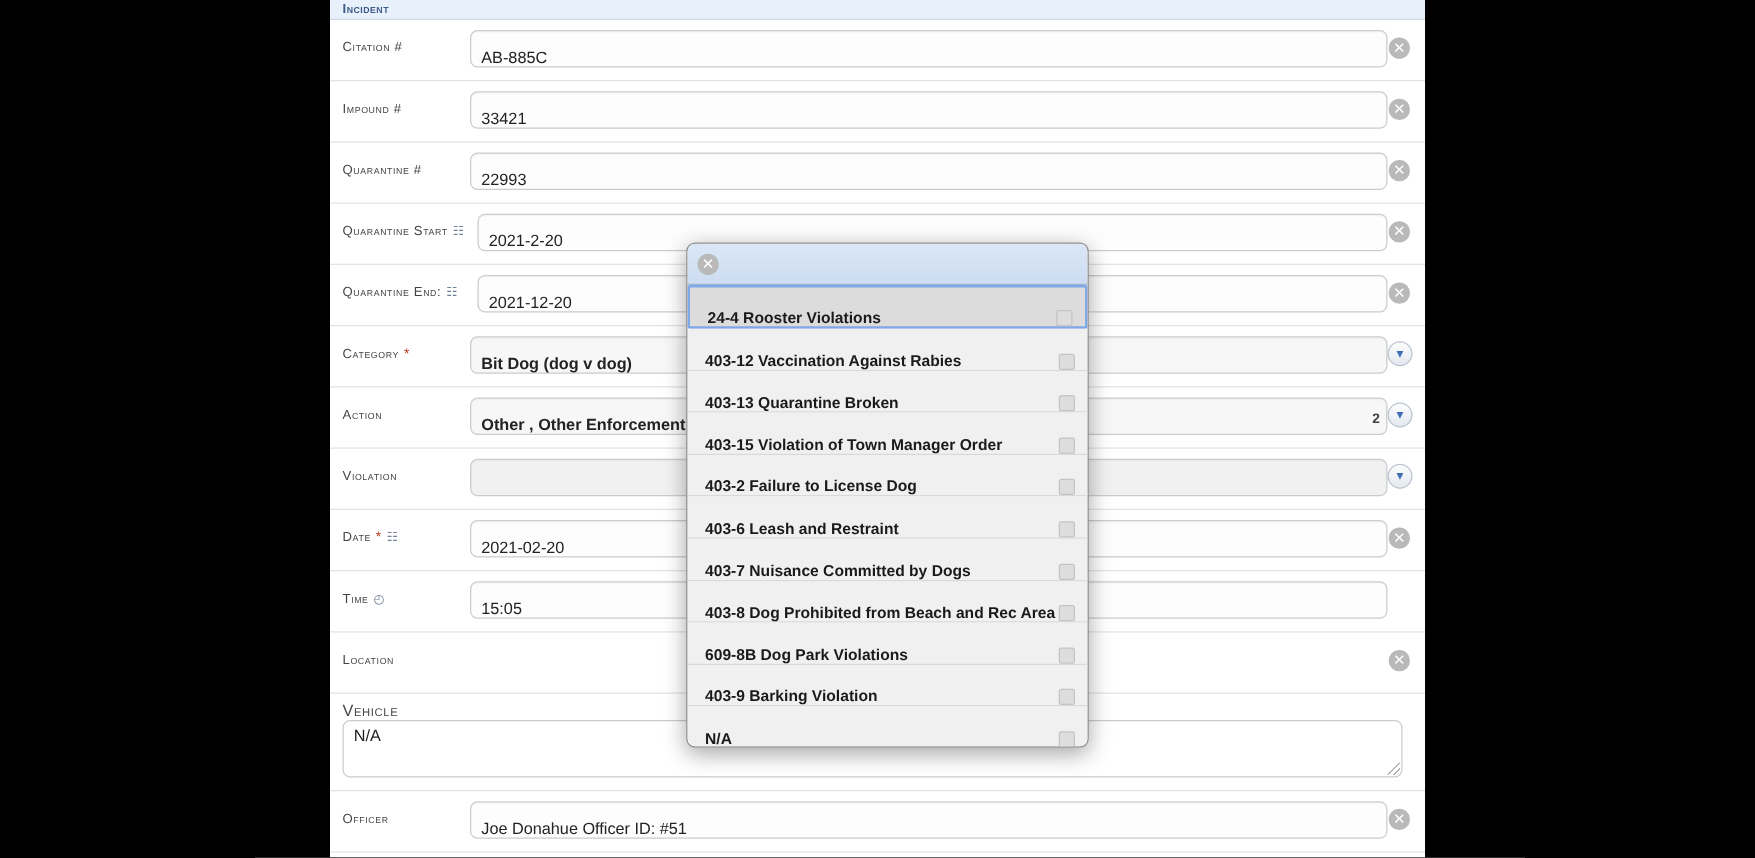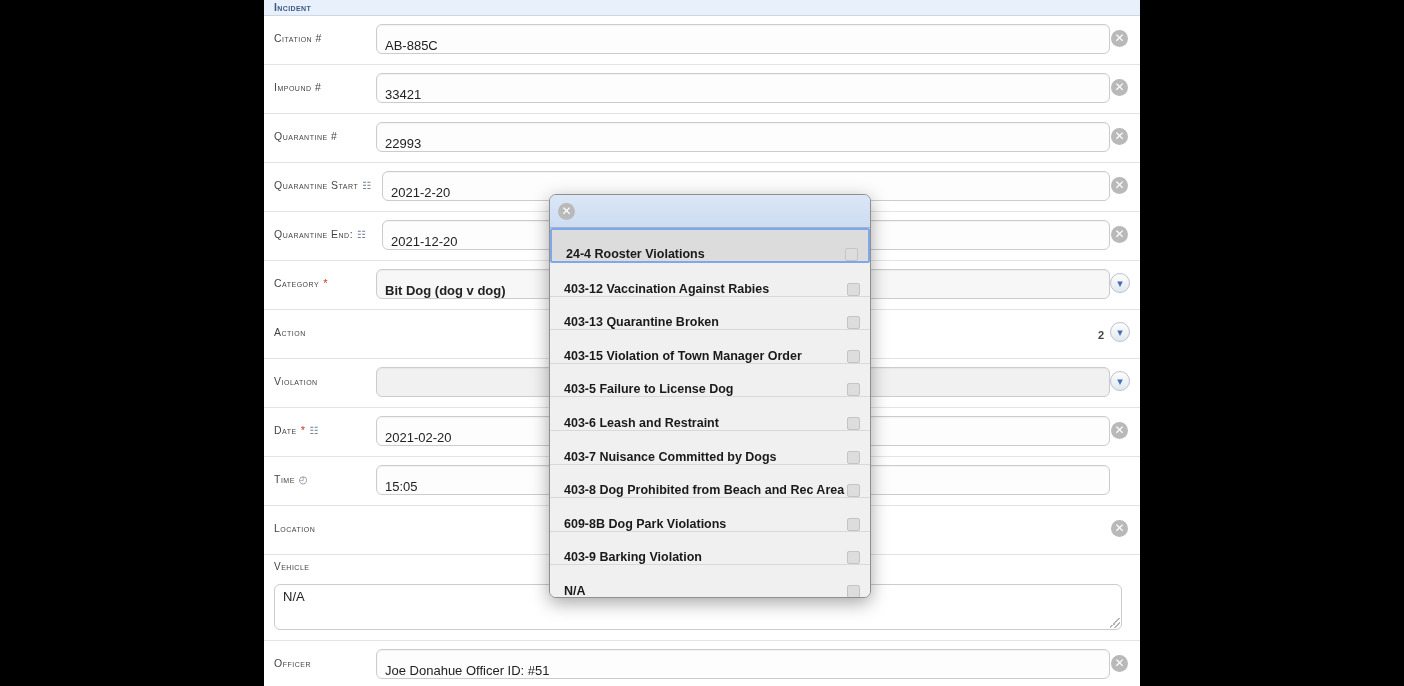--- a/index.html
+++ b/index.html
@@ -116,25 +116,25 @@
     top: 19px;
     font-size: 11px;
     color: #444;
     font-weight: bold;
   }
   .textarea-row {
     border-bottom: 1px solid #e3e3e3;
     padding: 6px 30px 10px 10px;
   }
   .ta-label {
-    font-size: 10px;
+    font-size: 13px;
     font-variant: small-caps;
     letter-spacing: .5px;
     color: #444;
-    margin-bottom: 12px;
+    margin-bottom: 0;
   }
   .ta {
     width: 848px;
     height: 46px;
     border: 1px solid #ccc;
     border-radius: 6px;
     background: #fff;
     font-size: 13px;
     color: #222;
     padding: 4px 8px;
@@ -268,20 +268,21 @@
         <div class="inp bold">Bit Dog (dog v dog)</div>
         <div class="chev-btn">▾</div>
       </div>
     </div>
 
     <div class="row">
       <div class="label-cell">
         <span>Action</span>
       </div>
       <div class="field-cell">
+        <div class="inp bold">Other , Other Enforcement</div>
         <div class="count-badge">2</div>
         <div class="chev-btn">▾</div>
       </div>
     </div>
 
     <div class="row">
       <div class="label-cell">
         <span>Violation</span>
       </div>
       <div class="field-cell">
@@ -355,21 +356,21 @@
         </div>
         <div class="opt">
           <span>403-13 Quarantine Broken</span>
           <span class="chk"></span>
         </div>
         <div class="opt">
           <span>403-15 Violation of Town Manager Order</span>
           <span class="chk"></span>
         </div>
         <div class="opt">
-          <span>403-5 Failure to License Dog</span>
+          <span>403-2 Failure to License Dog</span>
           <span class="chk"></span>
         </div>
         <div class="opt">
           <span>403-6 Leash and Restraint</span>
           <span class="chk"></span>
         </div>
         <div class="opt">
           <span>403-7 Nuisance Committed by Dogs</span>
           <span class="chk"></span>
         </div>

